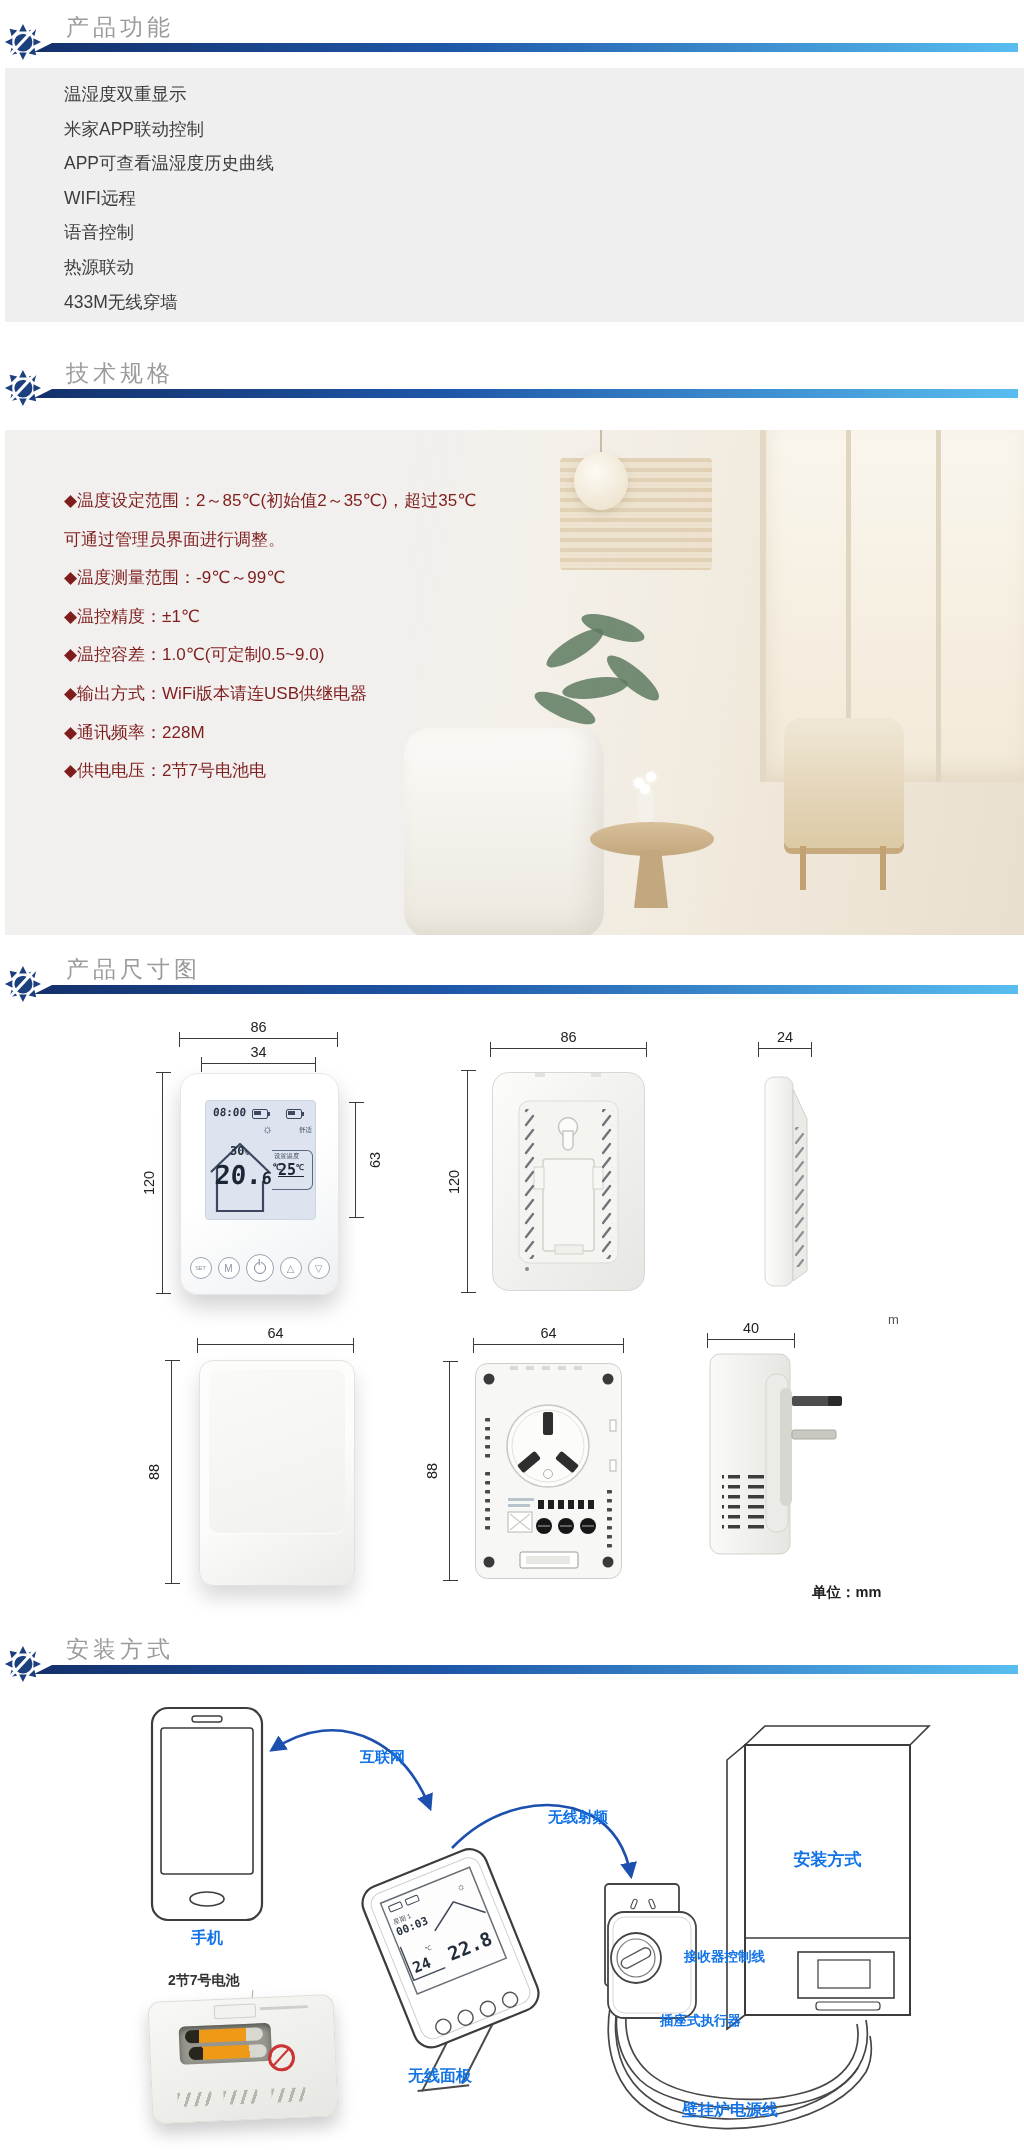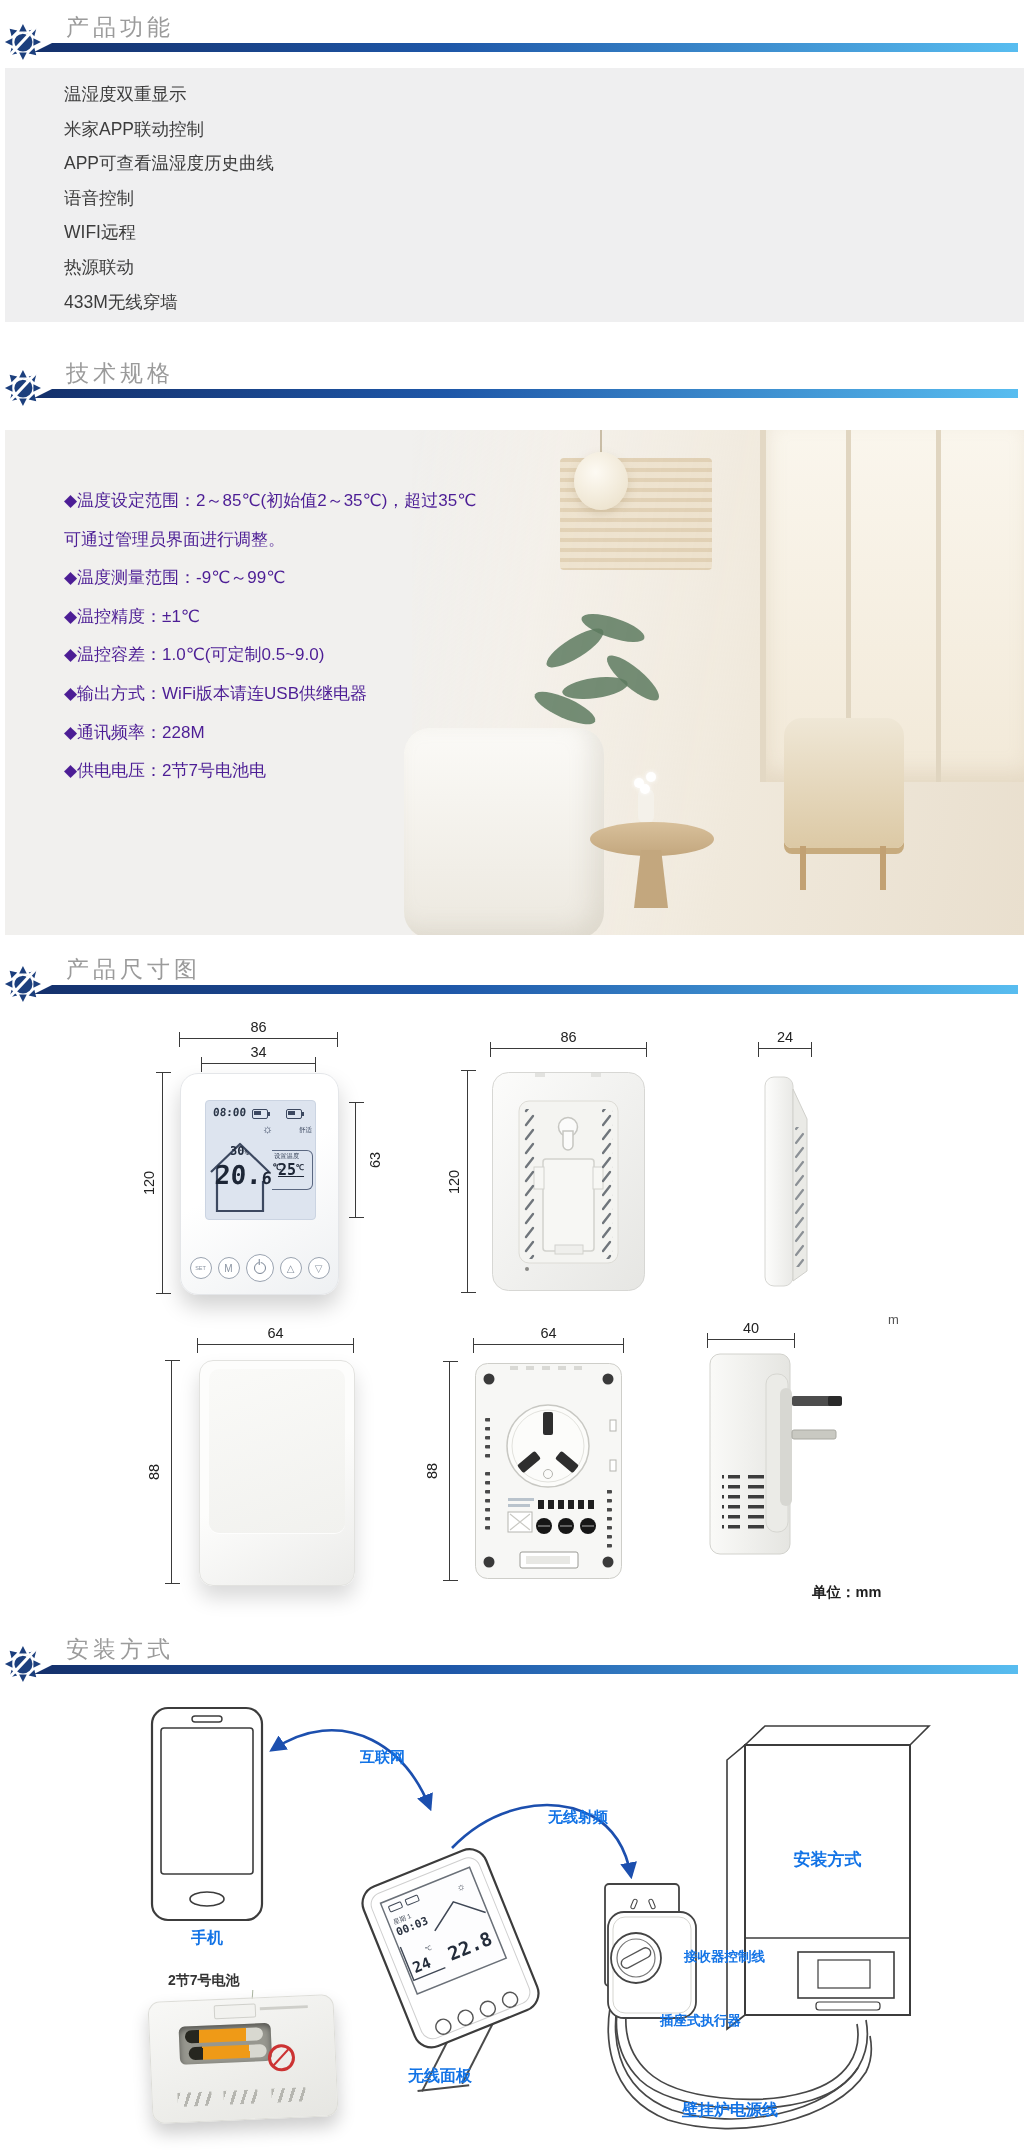--- a/index.html
+++ b/index.html
@@ -15,21 +15,21 @@
      clip-path:polygon(18px 0,100% 0,100% 100%,0 100%);}
 
   
   .features{position:absolute;left:5px;right:0;top:68px;height:254px;background:#efeff0;
             padding-top:9px;box-sizing:border-box;}
   .feat-item{height:34.6px;line-height:34.6px;padding-left:59px;font-size:17.5px;color:#3c3c3c;}
 
   
   .specs{position:absolute;left:5px;right:0;top:430px;height:505px;background:#f1f0ee;overflow:hidden;}
   .spec-lines{position:absolute;left:59px;top:52px;z-index:3;}
-  .spec-line{height:38.6px;line-height:38.6px;font-size:17px;color:#4c1d95;font-weight:500;white-space:nowrap;}
+  .spec-line{height:38.6px;line-height:38.6px;font-size:17px;color:#7f1d1d;font-weight:500;white-space:nowrap;}
   .photo{position:absolute;right:0;top:0;width:612px;height:505px;filter:blur(.6px);}
   .photo .base{position:absolute;inset:0;background:linear-gradient(100deg,rgba(241,240,238,0) 0%,rgba(245,240,232,.7) 22%,#f0e9dc 55%,#e9dfce 100%);}
   .photo .window{position:absolute;left:348px;top:0;width:264px;height:352px;
      background:linear-gradient(#faf6ed,#f2e9d8);
      border-left:6px solid #e3d8c4;box-shadow:inset 0 -10px 20px rgba(190,170,140,.25);}
   .photo .window i{position:absolute;top:0;bottom:0;width:5px;background:#e0d5c0;}
   .photo .blind{position:absolute;left:148px;top:28px;width:152px;height:112px;border-radius:4px;
      background:repeating-linear-gradient(180deg,#dcc9a9 0 4px,#ecdfc8 4px 10px);opacity:.8;}
   .photo .lantern{position:absolute;left:162px;top:22px;width:54px;height:58px;border-radius:50%;
      background:radial-gradient(circle at 40% 35%,#fdfaf3,#e9dec6);box-shadow:0 4px 10px rgba(160,140,100,.25);}
@@ -127,22 +127,22 @@
       <path d="M14 27 A9 9 0 0 1 27 13" stroke="#fff" stroke-width="2" fill="none"></path>
     </svg>
     <div class="title">产品功能</div>
     <div class="bar"></div>
   </div>
 
   <div class="features">
       <div class="feat-item">温湿度双重显示</div>
       <div class="feat-item">米家APP联动控制</div>
       <div class="feat-item">APP可查看温湿度历史曲线</div>
+      <div class="feat-item">WIFI远程</div>
       <div class="feat-item">语音控制</div>
-      <div class="feat-item">WIFI远程</div>
       <div class="feat-item">热源联动</div>
       <div class="feat-item">433M无线穿墙</div>
     </div>
 
   <div class="sec-head" style="top:356px">
     <svg class="gear" viewBox="0 0 40 40">
       <g fill="#1c3f7d">
         <circle cx="21" cy="20" r="10"></circle>
         <path d="M21 1 L25 9 L17 9 Z M21 39 L17 31 L25 31 Z M2 20 L10 16 L10 24 Z M40 20 L32 24 L32 16 Z M7 6 L15 8 L9 14 Z M35 6 L33 14 L27 8 Z M7 34 L9 26 L15 32 Z M35 34 L27 32 L33 26 Z"></path>
       </g>

